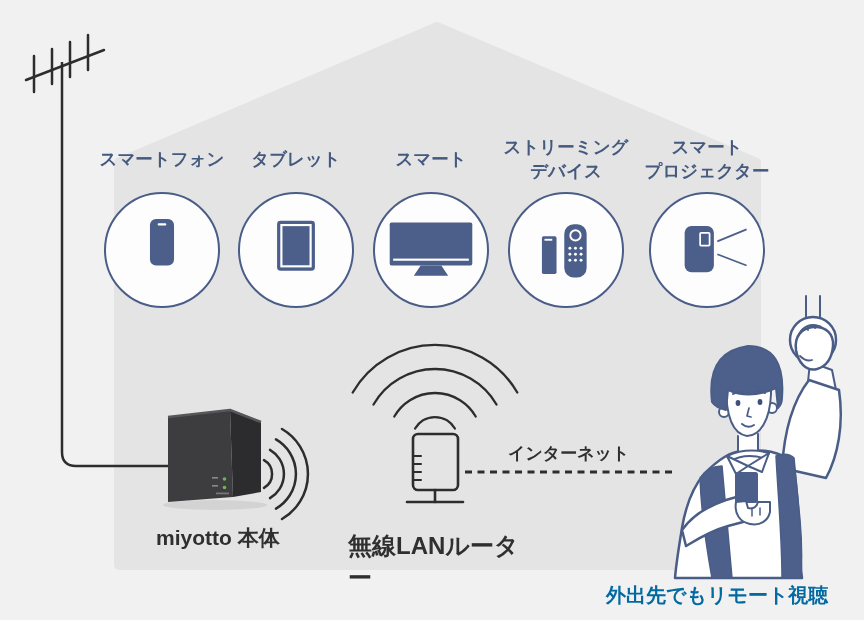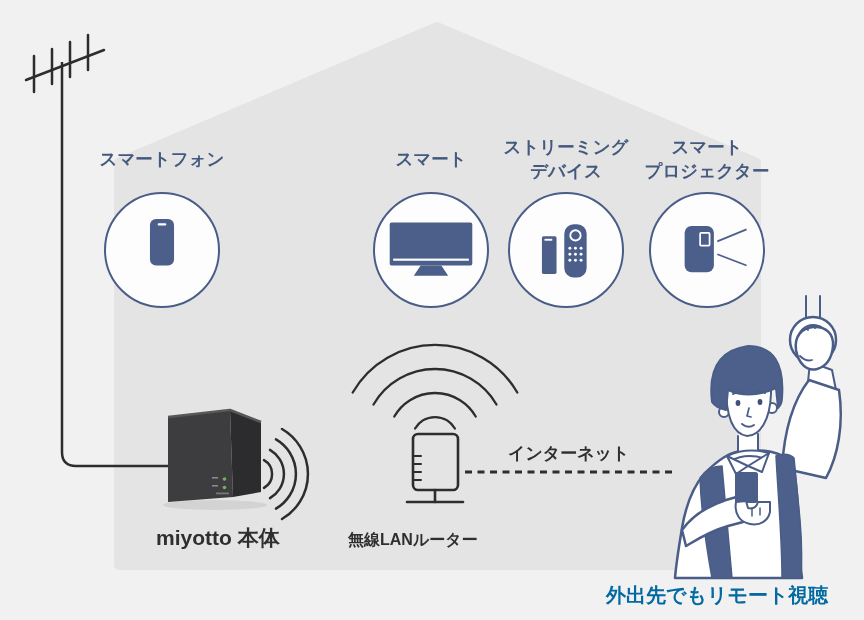--- a/index.html
+++ b/index.html
@@ -12,21 +12,21 @@
   .device{position:absolute;top:134px;width:150px;text-align:center;z-index:2;}
   .device .lines{min-height:50px;display:flex;flex-direction:column;justify-content:center;}
   .device .lines span{display:block;font-size:17.5px;font-weight:bold;color:#44597e;line-height:24px;letter-spacing:0;}
   .circle{
     width:112px;height:112px;margin:8px auto 0;border-radius:50%;
     background:#fdfdfe;border:2px solid #4a5d87;
     display:flex;align-items:center;justify-content:center;
   }
   .caption{position:absolute;z-index:2;font-weight:bold;}
   .miyotto-label{left:156px;top:524px;width:160px;font-size:21px;color:#2f2f2f;}
-  .router-label{left:348px;top:530px;width:180px;font-size:16px;color:#2f2f2f;}
+  .router-label{left:348px;top:530px;width:180px;font-size:24px;color:#2f2f2f;}
   .internet-label{left:508px;top:442px;width:150px;font-size:17px;color:#2f2f2f;}
   .remote-label{left:606px;top:582px;width:252px;font-size:20px;color:#0369a1;}
 </style>
 </head>
 <body>
 
 <div class="stage">
 
   <svg class="scene" width="864" height="620" viewBox="0 0 864 620">
 
@@ -127,20 +127,32 @@
       <span></span>
     </div>
     <div class="circle">
       <svg width="86" height="86" viewBox="0 0 100 100">
         <rect x="36" y="14" width="28" height="54" rx="7" fill="#4c5f8a"></rect>
         <rect x="45" y="19" width="10" height="2.5" rx="1.2" fill="#ffffff"></rect>
       </svg>
     </div>
   </div>
 
+  <div class="device" style="left:221px;">
+    <div class="lines">
+      <span>タブレット</span>
+      <span></span>
+    </div>
+    <div class="circle">
+      <svg width="86" height="86" viewBox="0 0 100 100">
+        <rect x="28" y="16" width="44" height="58" rx="4" fill="#4c5f8a"></rect>
+        <rect x="33" y="21" width="34" height="48" fill="none" stroke="#ffffff" stroke-width="2.5"></rect>
+      </svg>
+    </div>
+  </div>
 
   <div class="device" style="left:356px;">
     <div class="lines">
       <span>スマート</span>
     </div>
     <div class="circle">
       <svg width="86" height="86" viewBox="0 0 100 100">
         <rect x="2" y="18" width="96" height="50" rx="2" fill="#4c5f8a"></rect>
         <rect x="6" y="60" width="88" height="2.5" fill="#ffffff"></rect>
         <path d="M38,68 L62,68 L70,80 L30,80 Z" fill="#4c5f8a"></path>

